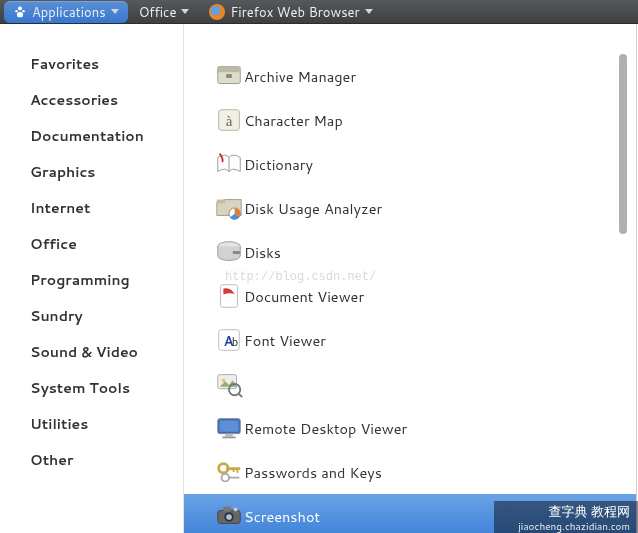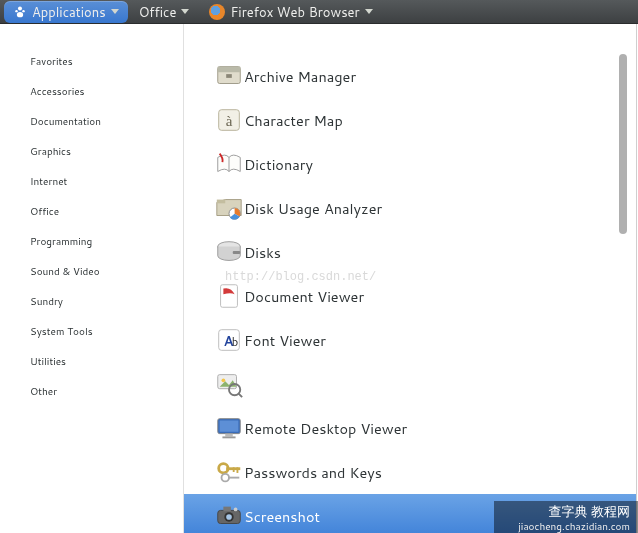--- a/index.html
+++ b/index.html
@@ -62,23 +62,24 @@
     border-right: 1px solid #cfcfcf;
     display: flex;
   }
   .cat-col {
     width: 184px;
     padding: 22px 0 0 0;
     border-right: 1px solid #e0e0e0;
   }
   .cat-item {
     padding: 8px 0 8px 30px;
-    font-size: 10px;
+    font-size: 14px;
     color: #2e3436;
     cursor: pointer;
+    font-weight: bold;
   }
 
   .app-col {
     flex: 1;
     position: relative;
     overflow: hidden;
   }
   .app-scroll {
     position: absolute;
     top: 30px;
@@ -166,22 +167,22 @@
 
 <div class="menu-panel">
   <div class="cat-col" id="cat-col">
       <div class="cat-item">Favorites</div>
       <div class="cat-item">Accessories</div>
       <div class="cat-item">Documentation</div>
       <div class="cat-item">Graphics</div>
       <div class="cat-item">Internet</div>
       <div class="cat-item">Office</div>
       <div class="cat-item">Programming</div>
+      <div class="cat-item">Sundry</div>
       <div class="cat-item">Sound &amp; Video</div>
-      <div class="cat-item">Sundry</div>
       <div class="cat-item">System Tools</div>
       <div class="cat-item">Utilities</div>
       <div class="cat-item">Other</div>
     </div>
   <div class="app-col">
     <div class="app-scroll"></div>
     <div class="app-list" id="app-list">
         <div class="app-item">
           <span class="app-icon">
             <svg viewBox="0 0 32 32">

